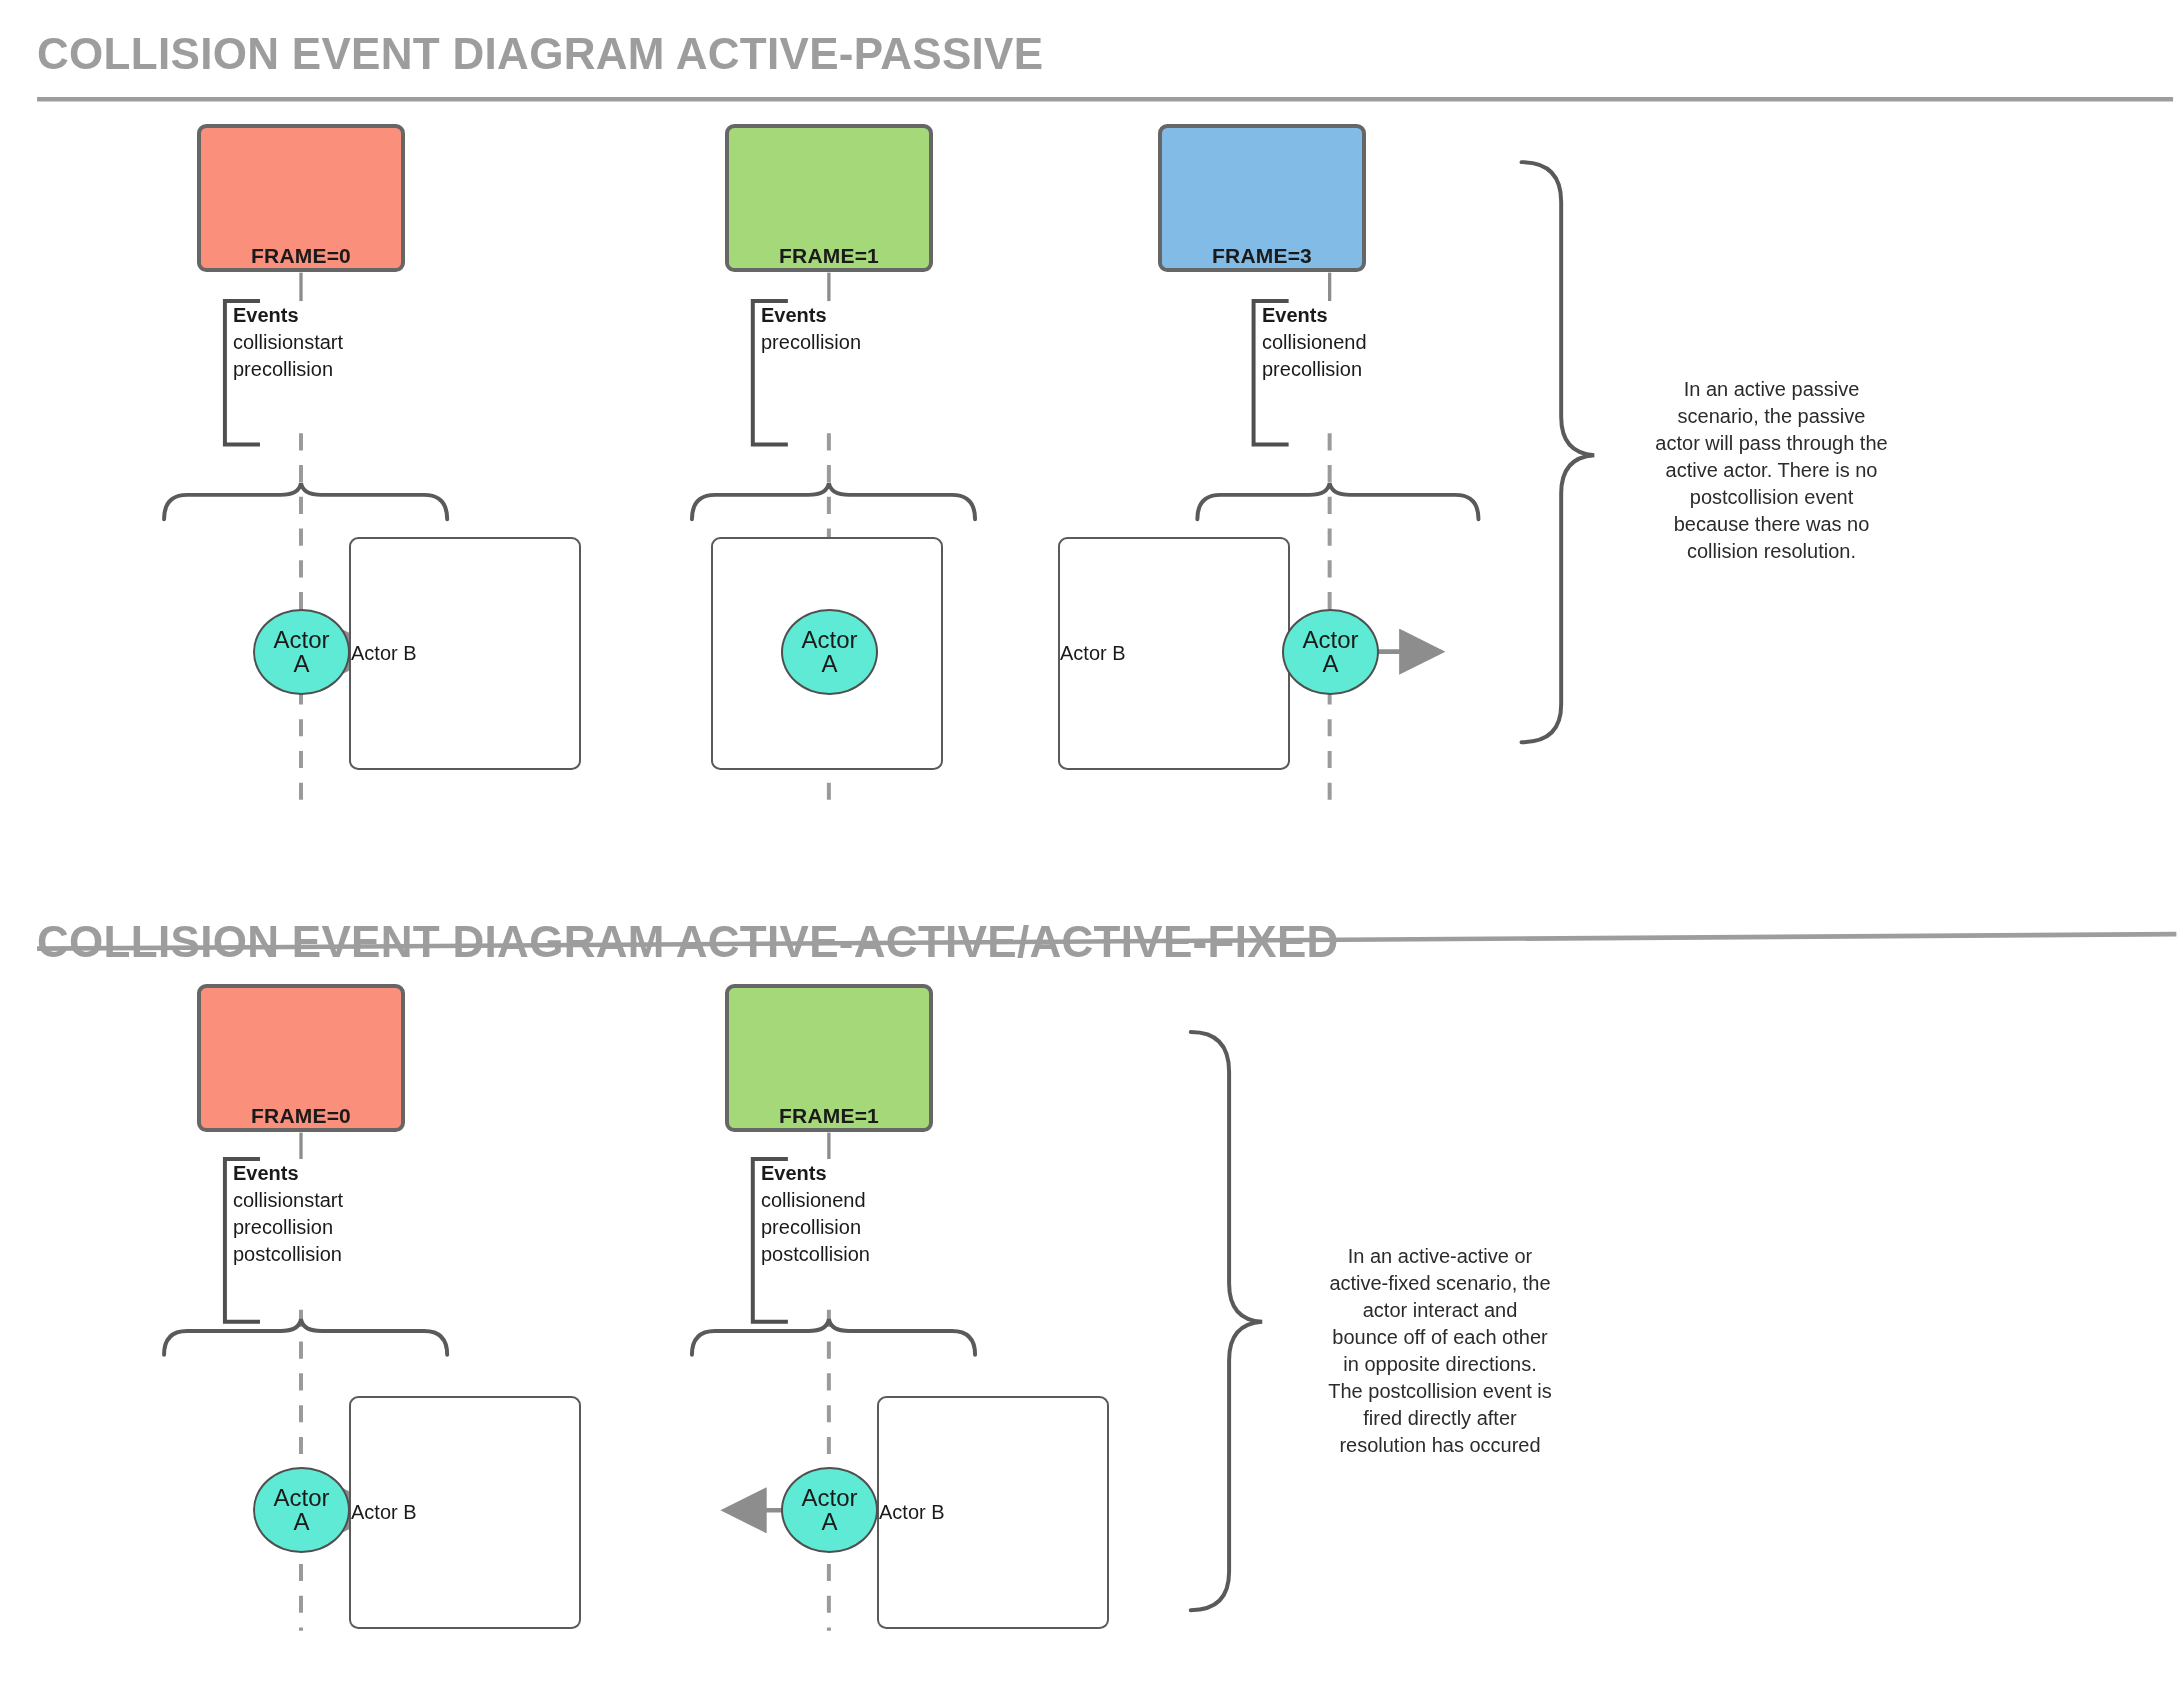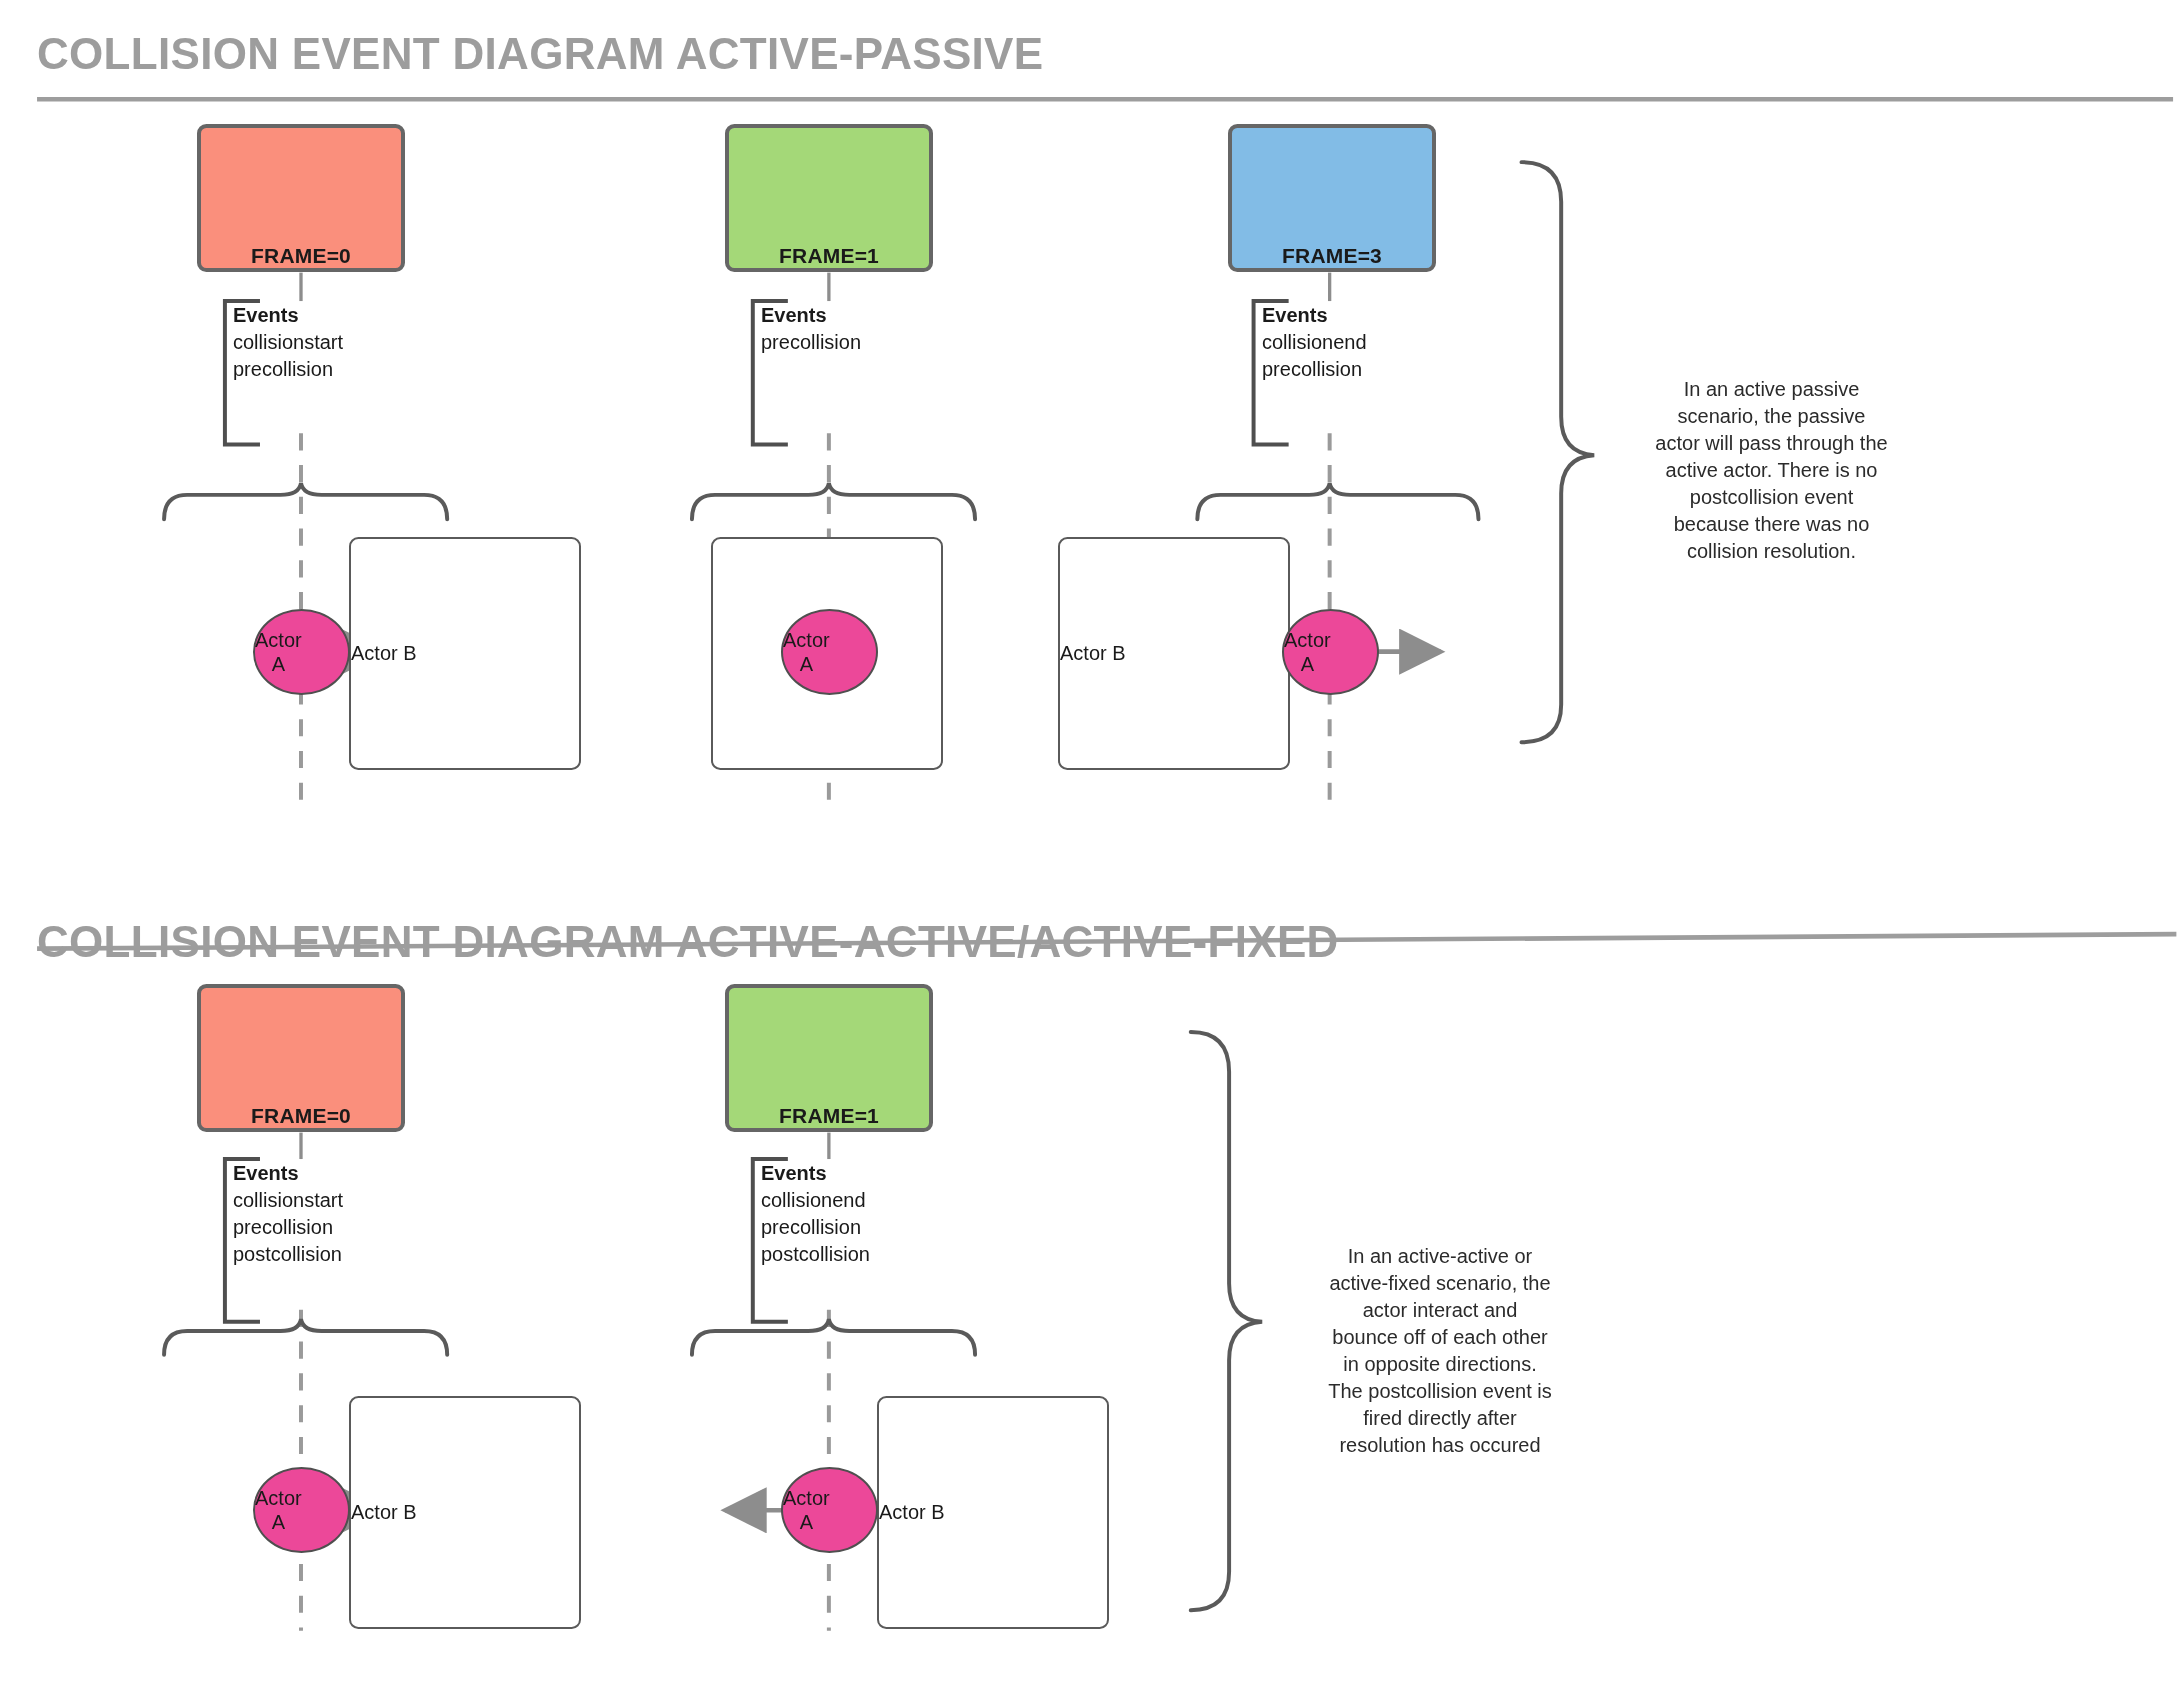--- a/index.html
+++ b/index.html
@@ -68,25 +68,26 @@
     font-size: 20px;
   }
   .events-line { font-weight: normal; }
 
   
   .actor-circle {
     position: absolute;
     border: 2.6px solid #4f4f4f;
     border-radius: 50%;
     box-sizing: border-box;
-    background: #ec4899;
+    background: #5eead4;
     display: flex;
     align-items: center;
+    justify-content: center;
     text-align: center;
-    font-size: 20px;
+    font-size: 24px;
     line-height: 24px;
     color: #1a1a1a;
     z-index: 3;
   }
   .actor-rect {
     position: absolute;
     border: 2.6px solid #5a5a5a;
     border-radius: 9.3px;
     box-sizing: border-box;
     background: #ffffff;
@@ -166,21 +167,21 @@
   </svg>
 
   <div class="sec-title" id="title-1">COLLISION EVENT DIAGRAM ACTIVE-PASSIVE</div>
 
   <div class="frame-box" id="fb-s1c1" style="left:197px; top:124px; width:208px; height:148px; background:#fa8f7c;">
     <span>FRAME=0</span>
   </div>
   <div class="frame-box" id="fb-s1c2" style="left:725px; top:124px; width:208px; height:148px; background:#a4d878;">
     <span>FRAME=1</span>
   </div>
-  <div class="frame-box" id="fb-s1c3" style="left:1228px; top:124px; width:208px; height:148px; background:#82bce6;">
+  <div class="frame-box" id="fb-s1c3" style="left:1158px; top:124px; width:208px; height:148px; background:#82bce6;">
     <span>FRAME=3</span>
   </div>
 
   <div class="events-block" style="left:233px; top:302px;">
     <div class="events-head">Events</div>
     <div class="events-line">collisionstart</div>
     <div class="events-line">precollision</div>
   </div>
 
   <div class="events-block" style="left:761px; top:302px;">

